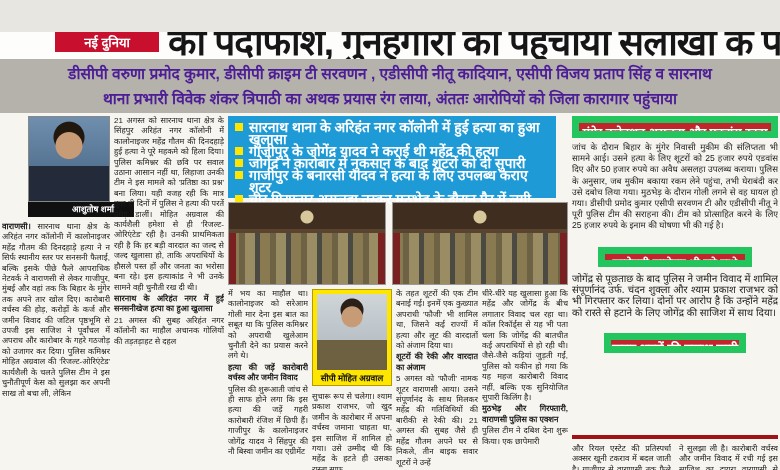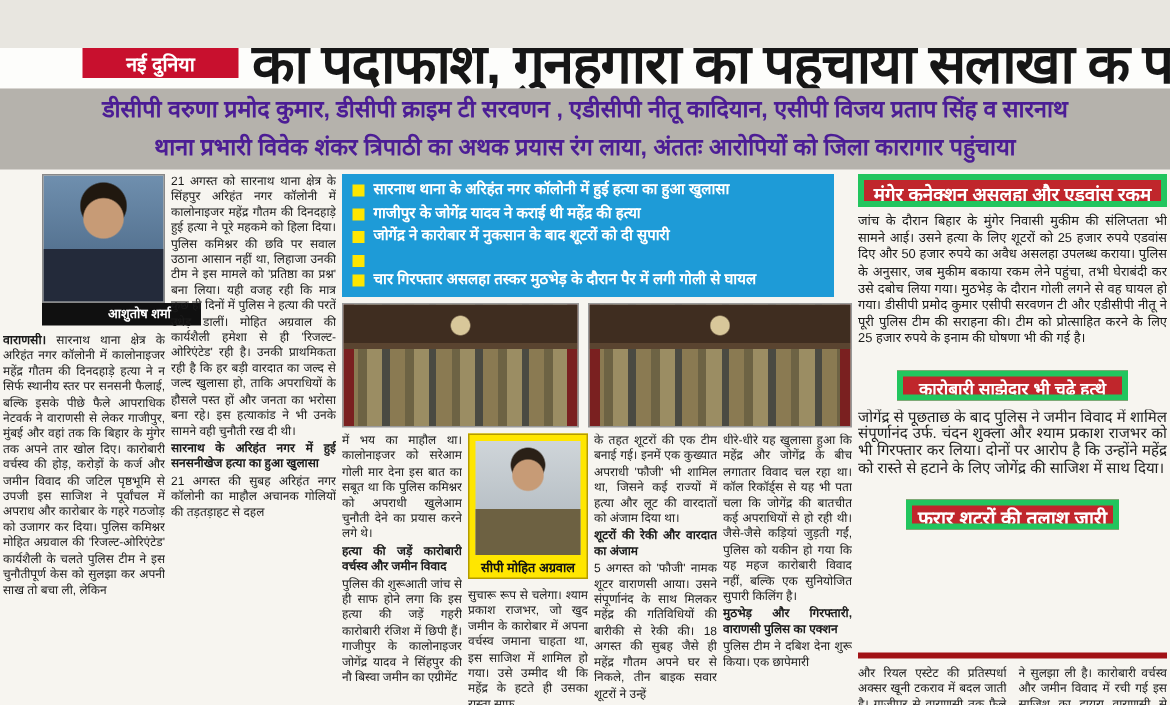--- a/index.html
+++ b/index.html
@@ -40,23 +40,23 @@
       linear-gradient(transparent 0 60%, #6d6142 60%),
       linear-gradient(#cfd5d9,#aab3ba);}
   .cp-caption{font-size:8.5px;font-weight:bold;text-align:center;color:#111;padding-top:2px;}
   #reporter-caption{background:#101010;color:#fff;font-size:8.5px;font-weight:bold;
       text-align:center;line-height:15px;overflow:hidden;}
   
   #highlights{left:228px;top:84px;width:328px;height:82px;background:#1e9bd7;
       box-sizing:border-box;padding:5px 7px;display:flex;flex-direction:column;justify-content:space-between;}
   .hl-item{display:flex;align-items:flex-start;}
   .hl-bullet{width:8px;height:8px;background:#ffe600;margin:2px 6px 0 0;flex:none;}
-  .hl-text{color:#fff;font-weight:bold;font-size:10px;line-height:12px;}
+  .hl-text{color:#fff;font-weight:bold;font-size:14px;line-height:12px;}
   
-  .red-head{background:#c0262c;border:4px solid #22c55e;color:#fff;font-weight:bold;
+  .red-head{background:#c0262c;border:7px solid #22c55e;color:#fff;font-weight:bold;
       text-align:center;box-sizing:border-box;overflow:hidden;}
   #r-rule{background:#a11216;}
 </style>
 </head>
 <body>
 
 <div id="page">
 
   <div id="headline-row" class="abs">
     <div id="badge" class="abs">नई दुनिया</div>
@@ -89,20 +89,21 @@
     <div class="hl-item">
       <span class="hl-bullet"></span>
       <span class="hl-text">गाजीपुर के जोगेंद्र यादव ने कराई थी महेंद्र की हत्या</span>
     </div>
     <div class="hl-item">
       <span class="hl-bullet"></span>
       <span class="hl-text">जोगेंद्र ने कारोबार में नुकसान के बाद शूटरों को दी सुपारी</span>
     </div>
     <div class="hl-item">
       <span class="hl-bullet"></span>
+      <span class="hl-text">गाजीपुर के बनारसी यादव ने हत्या के लिए उपलब्ध कराए शूटर</span>
     </div>
     <div class="hl-item">
       <span class="hl-bullet"></span>
       <span class="hl-text">चार गिरफ्तार असलहा तस्कर मुठभेड़ के दौरान पैर में लगी गोली से घायल</span>
     </div>
   </div>
 
   <div class="abs groupphoto" style="left:228px;top:170px;width:158px;height:83px;"></div>
   <div class="abs groupphoto" style="left:392px;top:170px;width:176px;height:83px;"></div>
 
@@ -114,21 +115,21 @@
 
   <div class="abs cp-photo-frame" style="left:312px;top:257px;width:80px;height:97px;">
     <div class="cp-photo"></div>
     <div class="cp-caption">सीपी मोहित अग्रवाल</div>
   </div>
   <div class="abs bodytxt" style="left:312px;top:360px;width:80px;height:108px;">सुचारू रूप से चलेगा। श्याम प्रकाश राजभर, जो खुद जमीन के कारोबार में अपना वर्चस्व जमाना चाहता था, इस साजिश में शामिल हो गया। उसे उम्मीद थी कि महेंद्र के हटते ही उसका रास्ता साफ</div>
 
   <div class="abs bodytxt" style="left:396px;top:257px;width:82px;height:211px;">
     <span>के तहत शूटरों की एक टीम बनाई गई। इनमें एक कुख्यात अपराधी 'फौजी' भी शामिल था, जिसने कई राज्यों में हत्या और लूट की वारदातों को अंजाम दिया था।</span>
     <span class="subh">शूटरों की रेकी और वारदात का अंजाम</span>
-    <span>5 अगस्त को 'फौजी' नामक शूटर वाराणसी आया। उसने संपूर्णानंद के साथ मिलकर महेंद्र की गतिविधियों की बारीकी से रेकी की। 18 अगस्त की सुबह जैसे ही महेंद्र गौतम अपने घर से निकले, तीन बाइक सवार शूटरों ने उन्हें</span>
+    <span>5 अगस्त को 'फौजी' नामक शूटर वाराणसी आया। उसने संपूर्णानंद के साथ मिलकर महेंद्र की गतिविधियों की बारीकी से रेकी की। 21 अगस्त की सुबह जैसे ही महेंद्र गौतम अपने घर से निकले, तीन बाइक सवार शूटरों ने उन्हें</span>
   </div>
 
   <div class="abs bodytxt" style="left:482px;top:257px;width:86px;height:211px;">
     <span>धीरे-धीरे यह खुलासा हुआ कि महेंद्र और जोगेंद्र के बीच लगातार विवाद चल रहा था। कॉल रिकॉर्ड्स से यह भी पता चला कि जोगेंद्र की बातचीत कई अपराधियों से हो रही थी। जैसे-जैसे कड़ियां जुड़ती गईं, पुलिस को यकीन हो गया कि यह महज कारोबारी विवाद नहीं, बल्कि एक सुनियोजित सुपारी किलिंग है।</span>
     <span class="subh">मुठभेड़ और गिरफ्तारी, वाराणसी पुलिस का एक्शन</span>
     <span>पुलिस टीम ने दबिश देना शुरू किया। एक छापेमारी</span>
   </div>
 
   <div class="abs red-head" style="left:572px;top:84px;width:206px;height:22px;font-size:12.5px;line-height:20px;">मुंगेर कनेक्शन असलहा और एडवांस रकम</div>
   <div class="abs bodytxt" style="left:572px;top:110px;width:206px;height:100px;font-size:8.6px;line-height:11.2px;">जांच के दौरान बिहार के मुंगेर निवासी मुकीम की संलिप्तता भी सामने आई। उसने हत्या के लिए शूटरों को 25 हजार रुपये एडवांस दिए और 50 हजार रुपये का अवैध असलहा उपलब्ध कराया। पुलिस के अनुसार, जब मुकीम बकाया रकम लेने पहुंचा, तभी घेराबंदी कर उसे दबोच लिया गया। मुठभेड़ के दौरान गोली लगने से वह घायल हो गया। डीसीपी प्रमोद कुमार एसीपी सरवणन टी और एडीसीपी नीतू ने पूरी पुलिस टीम की सराहना की। टीम को प्रोत्साहित करने के लिए 25 हजार रुपये के इनाम की घोषणा भी की गई है।</div>

